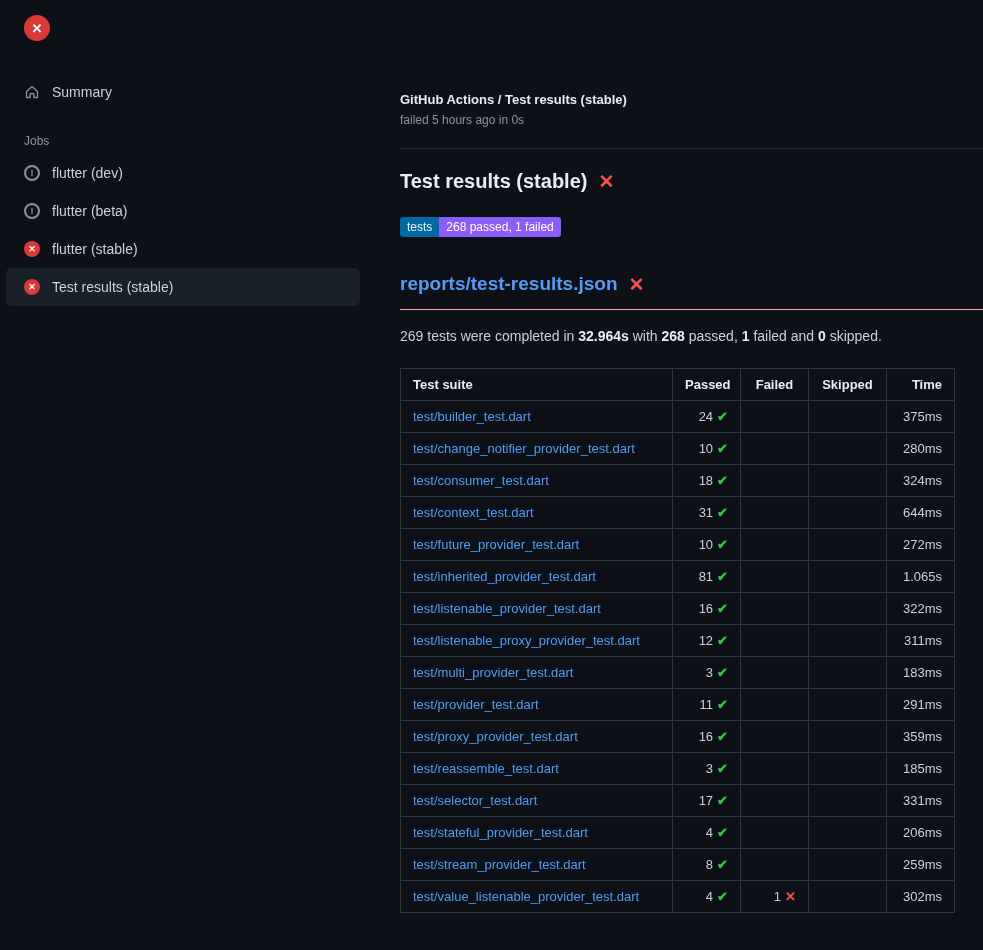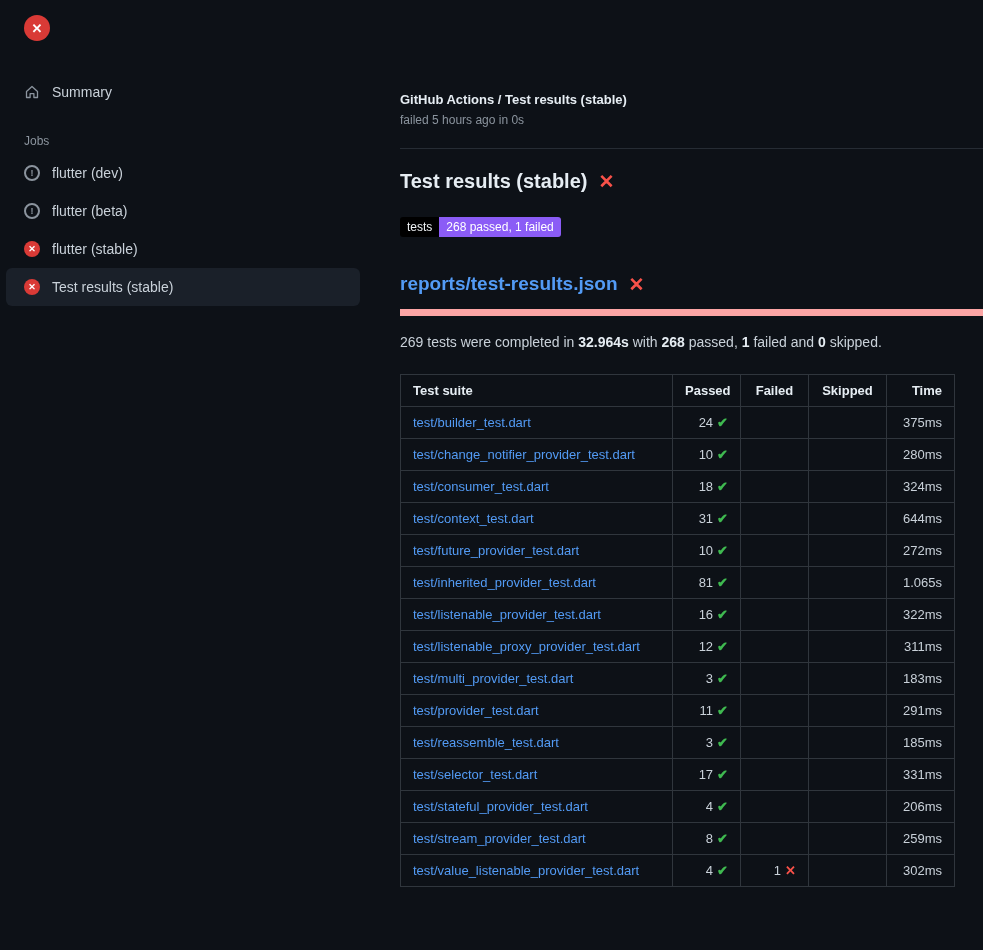--- a/index.html
+++ b/index.html
@@ -50,23 +50,23 @@
   .main { flex: 1; padding: 38px 32px 0 24px; min-width: 0; }
   .breadcrumb { font-size: 13px; font-weight: 700; color: #e6edf3; }
   .status-line { margin-top: 6px; font-size: 12px; color: #8b949e; }
   .hr-top { border: none; border-top: 1px solid #262c34; margin: 21px -32px 0 0; }
   .section-head {
     margin-top: 21px; display: flex; align-items: center; gap: 11px;
     font-size: 20px; font-weight: 700; color: #e6edf3;
   }
   .x-mark { color: #f85149; font-weight: 800; font-size: 19px; line-height: 1; }
   .badge { margin-top: 24px; display: inline-flex; font-size: 12px; border-radius: 3px; overflow: hidden; }
-  .badge-label { background: #000000; color: #f0f3f6; padding: 3px 7px; }
+  .badge-label { background: #0369a1; color: #f0f3f6; padding: 3px 7px; }
   .badge-value { background: #8b5cf6; color: #fff; padding: 3px 7px; }
-  .report-head-wrap { margin: 36px -32px 0 0; border-bottom: 7px solid #fca5a5; padding-bottom: 14px; }
+  .report-head-wrap { margin: 36px -32px 0 0; border-bottom: 1px solid #fca5a5; padding-bottom: 14px; }
   .report-head { display: flex; align-items: center; gap: 11px; font-size: 19px; font-weight: 700; }
   .report-link { color: #539bf5; text-decoration: none; cursor: pointer; }
   .summary-line { margin-top: 18px; font-size: 14px; color: #c9d1d9; }
   .summary-line b { color: #e6edf3; }
   
   table.results {
     margin-top: 24px; border-collapse: collapse; table-layout: fixed;
     font-size: 13px; width: 554px;
   }
   .results th, .results td { border: 1px solid #30363d; padding: 8px 12px; }
@@ -222,20 +222,27 @@
             <td class="num">183ms</td>
           </tr>
           <tr>
             <td><a class="suite-link">test/provider_test.dart</a></td>
             <td class="num"><span>11</span><span class="check">✔</span></td>
             <td class="num"></td>
             <td class="num"></td>
             <td class="num">291ms</td>
           </tr>
           <tr>
+            <td><a class="suite-link">test/proxy_provider_test.dart</a></td>
+            <td class="num"><span>16</span><span class="check">✔</span></td>
+            <td class="num"></td>
+            <td class="num"></td>
+            <td class="num">359ms</td>
+          </tr>
+          <tr>
             <td><a class="suite-link">test/reassemble_test.dart</a></td>
             <td class="num"><span>3</span><span class="check">✔</span></td>
             <td class="num"></td>
             <td class="num"></td>
             <td class="num">185ms</td>
           </tr>
           <tr>
             <td><a class="suite-link">test/selector_test.dart</a></td>
             <td class="num"><span>17</span><span class="check">✔</span></td>
             <td class="num"></td>

